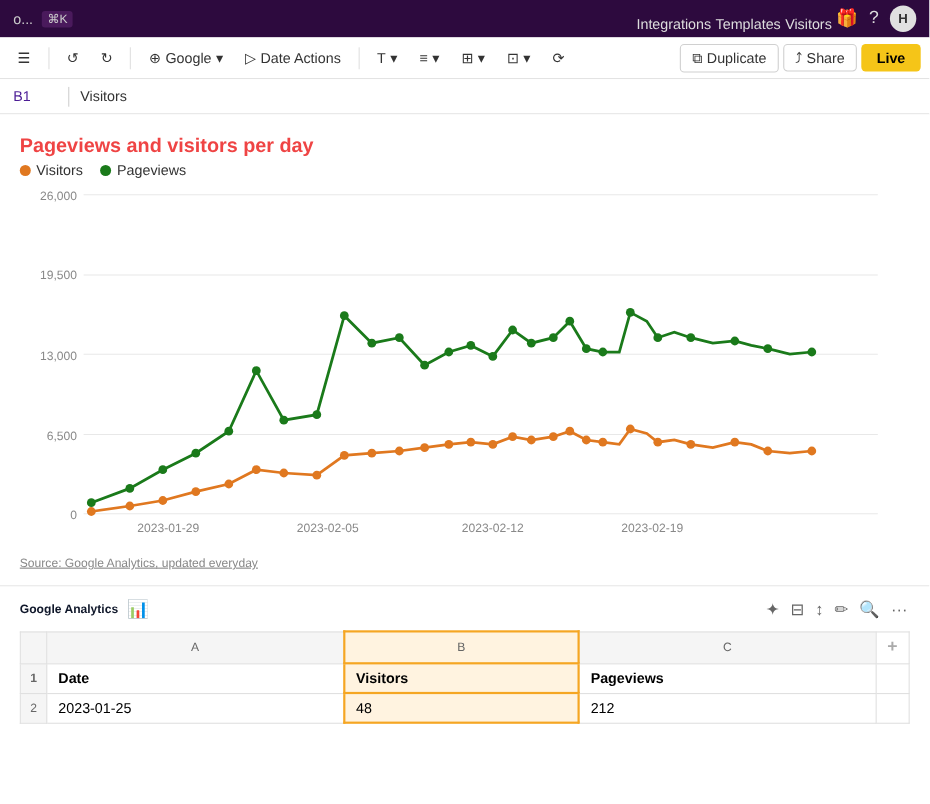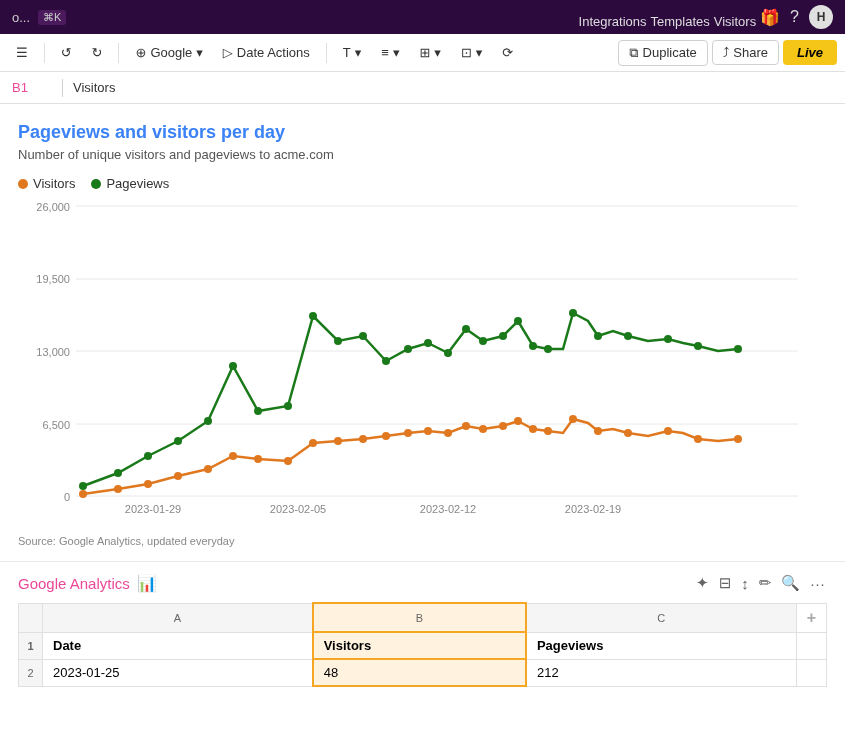--- a/index.html
+++ b/index.html
@@ -91,21 +91,20 @@
     .live-btn {
       background: #f5c518;
       color: #000;
       font-weight: bold;
       border: none;
       padding: 5px 14px;
       border-radius: 4px;
       cursor: pointer;
       font-size: 13px;
       margin-left: auto;
-      font-style: italic;
     }
     .toolbar-right-group {
       display: flex;
       align-items: center;
       gap: 4px;
       margin-left: auto;
     }
     .toolbar-btn-outline {
       display: flex;
       align-items: center;
@@ -125,35 +124,35 @@
       align-items: center;
       height: 32px;
       border-bottom: 1px solid #e0e0e0;
       padding: 0 12px;
       gap: 10px;
       background: #fff;
     }
     .cell-ref {
       font-size: 13px;
       font-weight: 500;
-      color: #ec4899;
+      color: #4c1d95;
       min-width: 40px;
     }
     .cell-bar-sep { width: 1px; height: 18px; background: #d0d0d0; }
     .cell-value { font-size: 13px; color: #333; }
 
     
     .main-content {
       padding: 18px 18px 0 18px;
       background: #fff;
     }
     .chart-title {
       font-size: 18px;
       font-weight: 600;
-      color: #3b82f6;
+      color: #ef4444;
       margin-bottom: 4px;
     }
     .chart-subtitle {
       font-size: 13px;
       color: #555;
       margin-bottom: 14px;
     }
     .legend {
       display: flex;
       gap: 16px;
@@ -175,40 +174,41 @@
     .chart-area {
       position: relative;
       width: 100%;
       height: 330px;
     }
     .chart-source {
       font-size: 11px;
       color: #888;
       margin-top: 4px;
       margin-bottom: 14px;
+      text-decoration: underline;
     }
 
     
     .ga-section {
       border-top: 1px solid #e8e8e8;
       padding-top: 10px;
       margin: 0 -18px;
       padding-left: 18px;
       padding-right: 18px;
     }
     .ga-header {
       display: flex;
       align-items: center;
       gap: 8px;
       margin-bottom: 8px;
     }
     .ga-title {
-      font-size: 15px;
-      font-weight: 400;
-      color: #ec4899;
+      font-size: 11px;
+      font-weight: 700;
+      color: #0f172a;
     }
     .ga-icons {
       display: flex;
       gap: 6px;
       margin-left: auto;
       align-items: center;
     }
     .ga-icon-btn {
       background: none;
       border: none;
@@ -334,21 +334,20 @@
 </div>
 
 <div class="cell-bar">
   <span class="cell-ref">B1</span>
   <div class="cell-bar-sep"></div>
   <span class="cell-value">Visitors</span>
 </div>
 
 <div class="main-content">
   <div class="chart-title">Pageviews and visitors per day</div>
-  <div class="chart-subtitle">Number of unique visitors and pageviews to acme.com</div>
   <div class="legend">
     <div class="legend-item">
       <div class="legend-dot" style="background:#e07820;"></div>
       <span>Visitors</span>
     </div>
     <div class="legend-item">
       <div class="legend-dot" style="background:#1a7a1a;"></div>
       <span>Pageviews</span>
     </div>
   </div>

